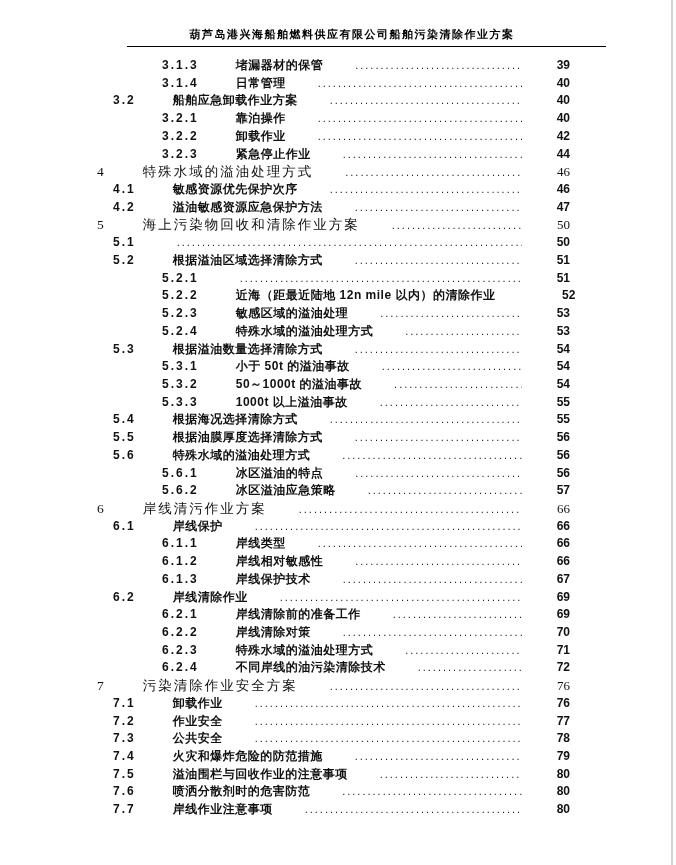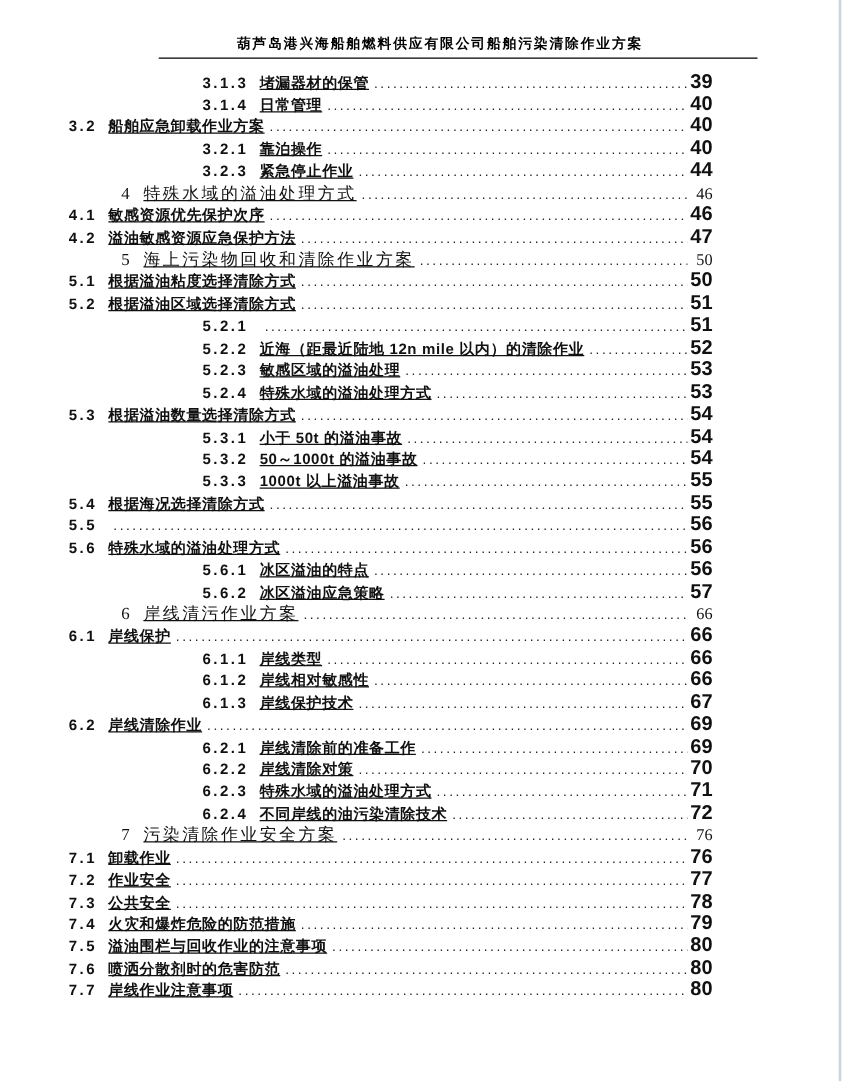--- a/index.html
+++ b/index.html
@@ -30,59 +30,59 @@
     border-top: 1.6px solid #000000;
   }
   .toc { margin-top: 10px; }
   .toc-row {
     display: flex;
     align-items: baseline;
     height: 17.72px;
     line-height: 17.72px;
     padding-right: 106px;
     box-sizing: border-box;
+    gap: 28px;
   }
   .lvl-1 {
     padding-left: 97px;
     font-family: "Liberation Serif", serif;
     font-size: 13.5px;
     font-weight: normal;
   }
   .lvl-1 .toc-label { letter-spacing: 2px; }
-  .lvl-2 { padding-left: 55px; font-weight: bold; font-size: 12px; }
+  .lvl-2 { padding-left: 113px; font-weight: bold; font-size: 12px; }
   .lvl-3 { padding-left: 162px; font-weight: bold; font-size: 12px; }
   .toc-num {
     white-space: nowrap;
     letter-spacing: 2px;
     margin-right: 9px;
   }
   .toc-label {
     white-space: nowrap;
     letter-spacing: 0.5px;
-    text-decoration: underline;
   }
   .toc-dots {
     flex: 1;
     overflow: hidden;
     white-space: nowrap;
     font-family: "Liberation Sans", sans-serif;
     font-weight: normal;
     font-size: 11px;
     letter-spacing: 2px;
     color: #222222;
     margin: 0 2px 0 4px;
   }
   .toc-dots::after {
     content: "......................................................................................................................................................................................................................................................................................";
   }
   .toc-page {
     white-space: nowrap;
     min-width: 18px;
     text-align: right;
-    font-size: 16px;
+    font-size: 12px;
     font-weight: 600;
   }
   .lvl-1 .toc-page {
     font-family: "Liberation Serif", serif;
     font-weight: normal;
     font-size: 13px;
   }
 </style>
 </head>
 <body>
@@ -111,20 +111,26 @@
       <span class="toc-dots"></span>
       <span class="toc-page">40</span>
     </div>
     <div class="toc-row lvl-3">
       <span class="toc-num">3.2.1</span>
       <span class="toc-label">靠泊操作</span>
       <span class="toc-dots"></span>
       <span class="toc-page">40</span>
     </div>
     <div class="toc-row lvl-3">
+      <span class="toc-num">3.2.2</span>
+      <span class="toc-label">卸载作业</span>
+      <span class="toc-dots"></span>
+      <span class="toc-page">42</span>
+    </div>
+    <div class="toc-row lvl-3">
       <span class="toc-num">3.2.3</span>
       <span class="toc-label">紧急停止作业</span>
       <span class="toc-dots"></span>
       <span class="toc-page">44</span>
     </div>
     <div class="toc-row lvl-1">
       <span class="toc-num">4</span>
       <span class="toc-label">特殊水域的溢油处理方式</span>
       <span class="toc-dots"></span>
       <span class="toc-page">46</span>
@@ -142,21 +148,20 @@
       <span class="toc-page">47</span>
     </div>
     <div class="toc-row lvl-1">
       <span class="toc-num">5</span>
       <span class="toc-label">海上污染物回收和清除作业方案</span>
       <span class="toc-dots"></span>
       <span class="toc-page">50</span>
     </div>
     <div class="toc-row lvl-2">
       <span class="toc-num">5.1</span>
-      <span class="toc-label">根据溢油粘度选择清除方式</span>
       <span class="toc-dots"></span>
       <span class="toc-page">50</span>
     </div>
     <div class="toc-row lvl-2">
       <span class="toc-num">5.2</span>
       <span class="toc-label">根据溢油区域选择清除方式</span>
       <span class="toc-dots"></span>
       <span class="toc-page">51</span>
     </div>
     <div class="toc-row lvl-3">
@@ -207,20 +212,21 @@
       <span class="toc-page">55</span>
     </div>
     <div class="toc-row lvl-2">
       <span class="toc-num">5.4</span>
       <span class="toc-label">根据海况选择清除方式</span>
       <span class="toc-dots"></span>
       <span class="toc-page">55</span>
     </div>
     <div class="toc-row lvl-2">
       <span class="toc-num">5.5</span>
+      <span class="toc-label">根据油膜厚度选择清除方式</span>
       <span class="toc-dots"></span>
       <span class="toc-page">56</span>
     </div>
     <div class="toc-row lvl-2">
       <span class="toc-num">5.6</span>
       <span class="toc-label">特殊水域的溢油处理方式</span>
       <span class="toc-dots"></span>
       <span class="toc-page">56</span>
     </div>
     <div class="toc-row lvl-3">

